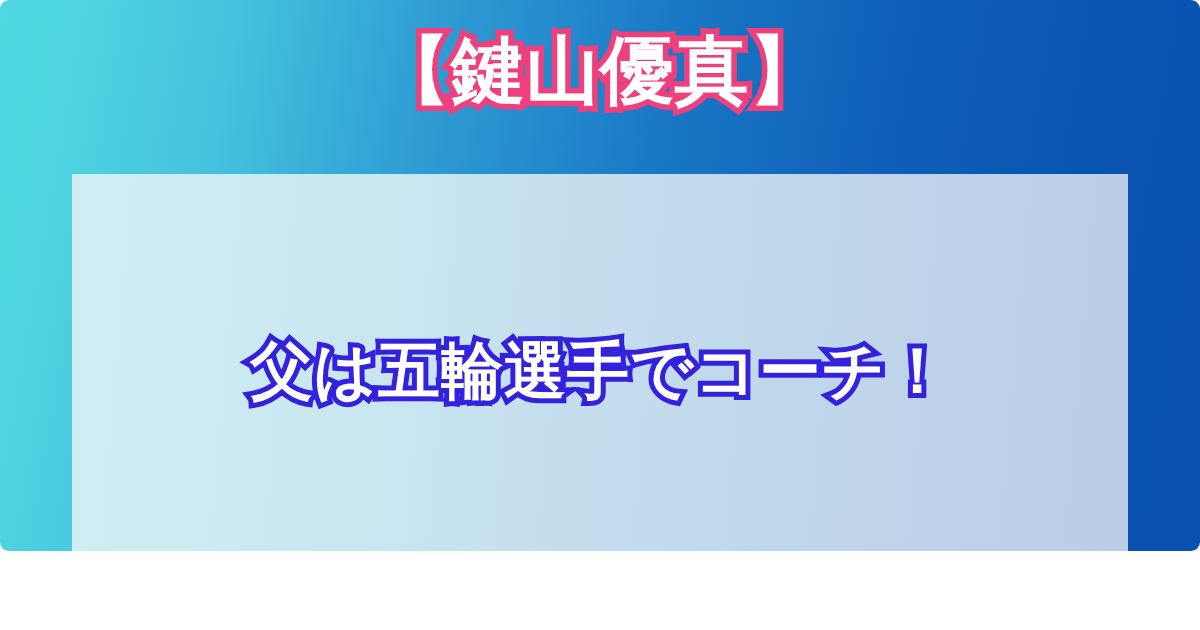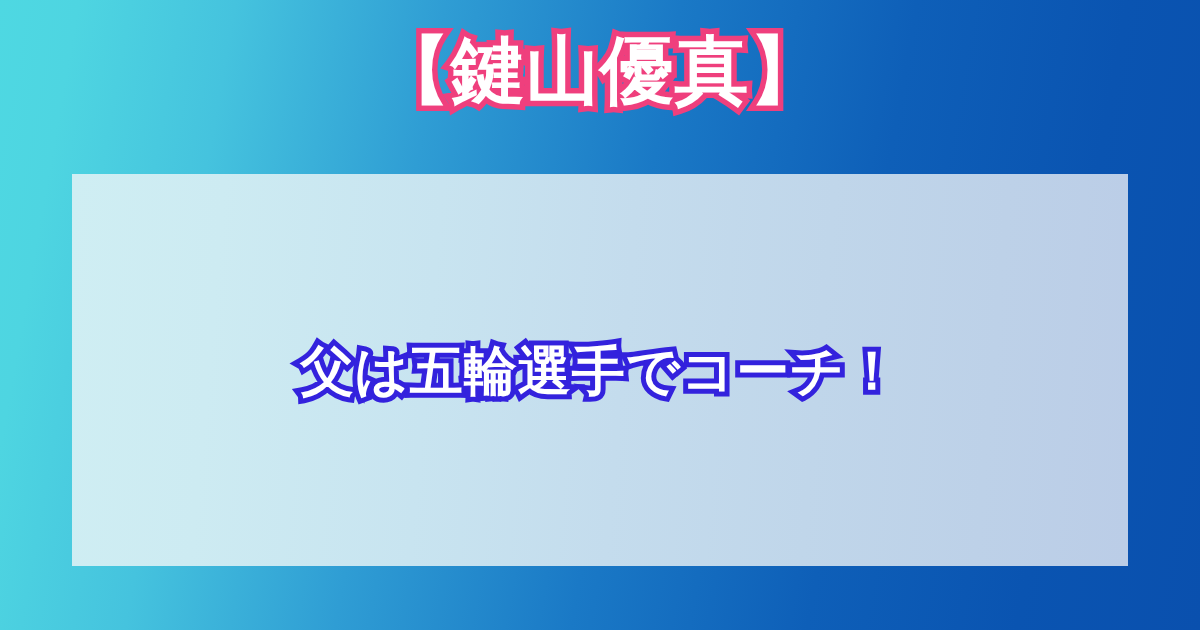--- a/index.html
+++ b/index.html
@@ -9,32 +9,33 @@
   body {
     width: 1200px;
     height: 630px;
     overflow: hidden;
     font-family: "DejaVu Sans", "Liberation Sans", sans-serif;
   }
 
   #thumbnail-canvas {
     position: relative;
     width: 1200px;
-    height: 630px;
+    height: 551px;
     box-sizing: border-box;
     background: linear-gradient(100deg,
         #4ed8e2 0%,
         #4ed5e1 6%,
         #45c3de 18%,
         #2f9dd4 34%,
         #1a79c6 52%,
         #0e5fb8 70%,
         #0a54b1 86%,
         #0a50ae 100%);
     overflow: hidden;
+    border-radius: 9px;
   }
 
   
   #headline-title {
     position: absolute;
     left: 0;
     top: 22px;
     width: 1200px;
     text-align: center;
     font-size: 74px;
@@ -66,21 +67,21 @@
     display: flex;
     flex-direction: column;
     align-items: center;
     justify-content: center;
     box-sizing: border-box;
   }
 
   .panel-line {
     width: 100%;
     text-align: center;
-    font-size: 53px;
+    font-size: 62px;
     line-height: 125px;
     font-weight: 700;
     letter-spacing: 1px;
     color: #ffffff;
     -webkit-text-stroke: 10px #3322dd;
     paint-order: stroke fill;
     white-space: nowrap;
     font-family: "DejaVu Sans", "Liberation Sans", sans-serif;
   }
 </style>

